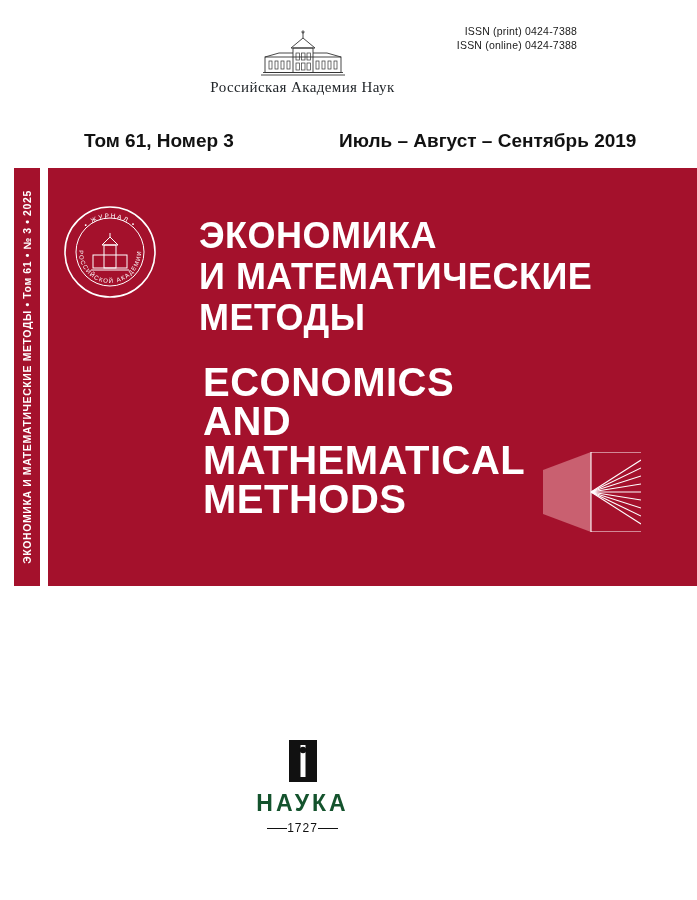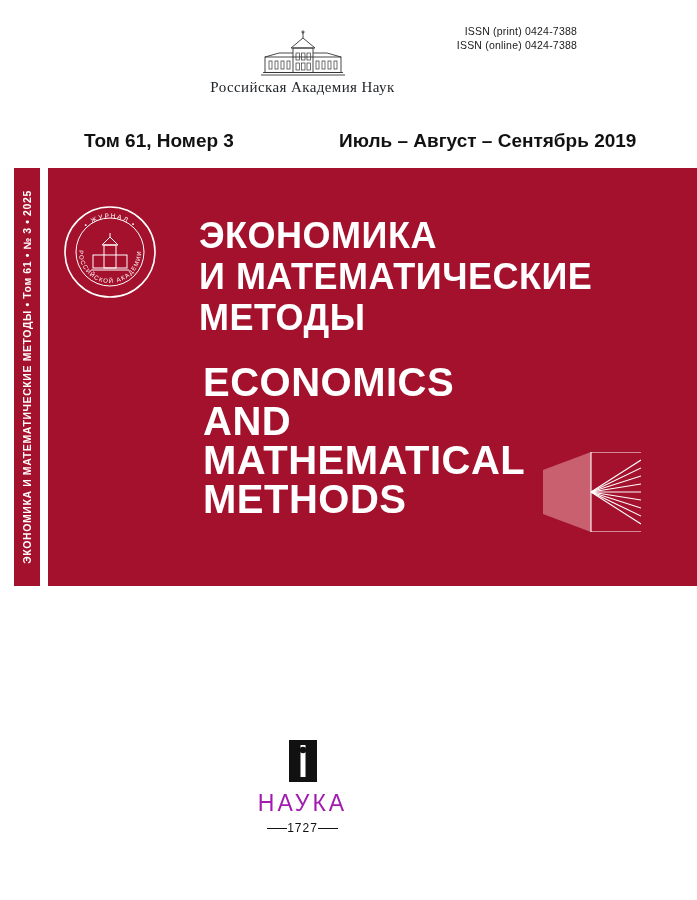--- a/index.html
+++ b/index.html
@@ -170,23 +170,23 @@
     align-items: center;
   }
   .pub-mark {
     width: 28px;
     height: 42px;
     display: block;
   }
   .pub-name {
     margin-top: 8px;
     font-size: 23px;
-    font-weight: normal;
+    font-weight: bold;
     letter-spacing: 3px;
-    color: #a21caf;
+    color: #14532d;
   }
   .pub-year {
     margin-top: 4px;
     font-size: 12px;
     letter-spacing: 1px;
     color: #111;
     display: flex;
     align-items: center;
   }
   .pub-year .rule {

